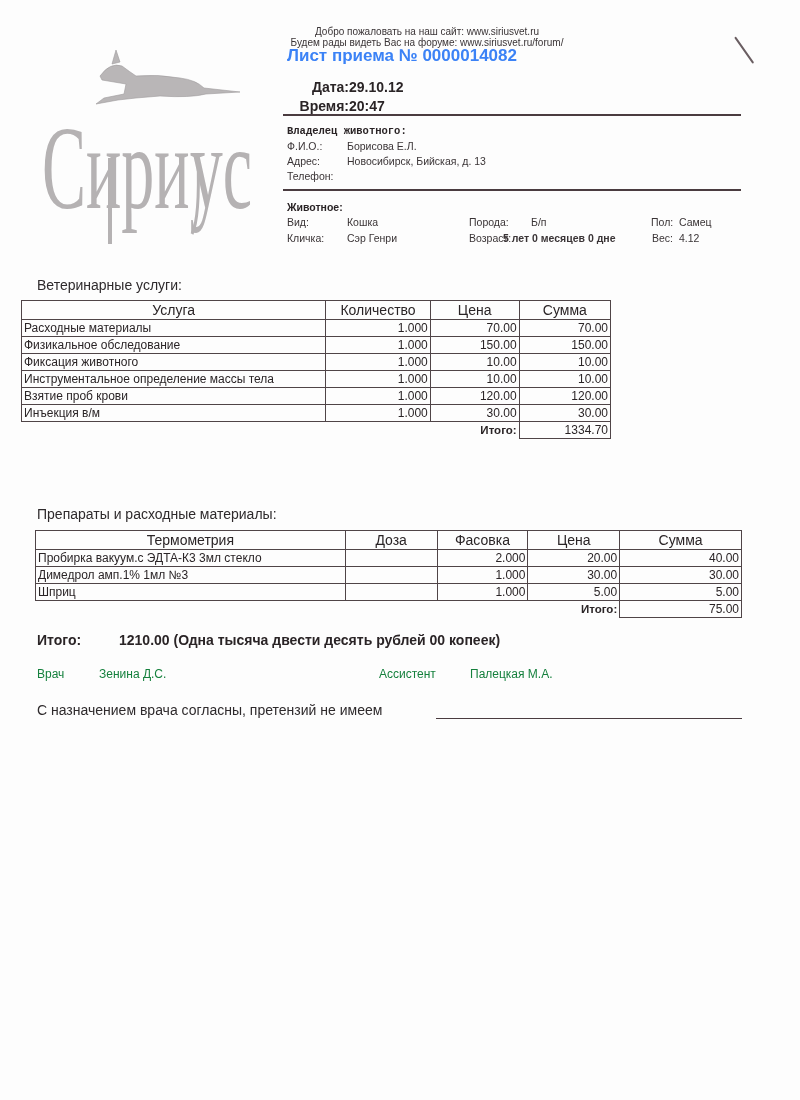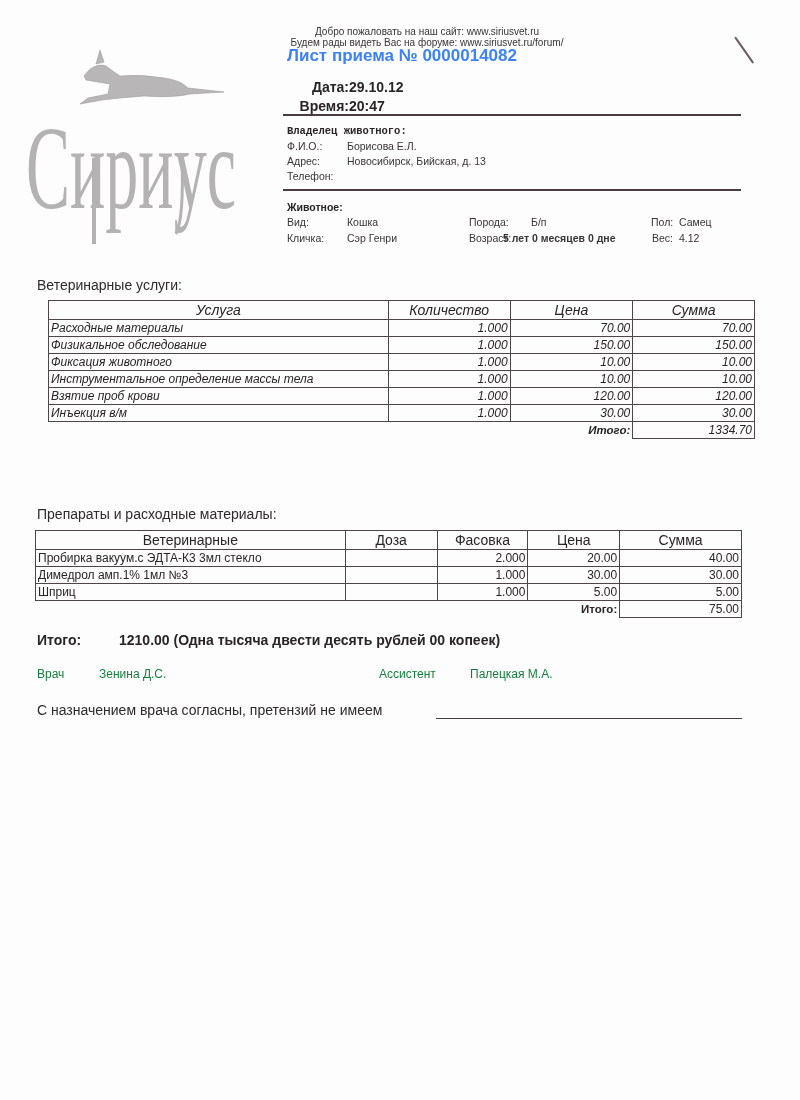--- a/index.html
+++ b/index.html
@@ -9,21 +9,21 @@
       font-family: "Liberation Sans", sans-serif;
     }
     .abs { position: absolute; }
     .site-info { left: 262px; width: 330px; text-align: center; font-size: 10px; line-height: 11px; color: #3a3436; }
     .doc-title { left: 287px; top: 46px; font-size: 17px; font-weight: bold; color: #3b82f6; }
     .dt-row { left: 287px; font-size: 14px; font-weight: bold; text-align: right; }
     .dt-row .lbl { display: inline-block; width: 62px; }
     .rule { left: 283px; width: 458px; height: 2px; background: #4a3c40; }
     .sec-head { font-size: 10.5px; font-weight: bold; left: 287px; }
     .kv { font-size: 10.5px; color: #3a3436; }
-    .logo-wrap { left: 24px; top: 48px; width: 220px; height: 200px; text-decoration: underline; }
+    .logo-wrap { left: 40px; top: 48px; width: 220px; height: 200px; text-decoration: underline; }
     .section-title { left: 37px; font-size: 14px; color: #2e2a2c; }
     table.grid { position: absolute; border-collapse: collapse; font-size: 12px; }
     table.grid td, table.grid th { border: 1px solid #4f4447; padding: 0 2px; height: 16px; line-height: 15px; white-space: nowrap; overflow: hidden; }
     table.grid th { font-weight: normal; font-size: 14px; height: 18px; text-align: center; }
     table.grid td.num { text-align: right; }
     table.grid td.noborder { border: none; }
     table.grid td.total-lbl { border: none; text-align: right; font-weight: bold; font-size: 11.5px; }
     .grand { left: 37px; top: 632px; font-size: 14px; font-weight: bold; }
     .grand .lbl { display: inline-block; width: 82px; }
     .sig { top: 667px; font-size: 12px; color: #15803d; }
@@ -77,21 +77,21 @@
 <div class="abs kv" style="left:651px; top:216px;">Пол:</div>
 <div class="abs kv" style="left:679px; top:216px;">Самец</div>
 <div class="abs kv" style="left:287px; top:232px;">Кличка:</div>
 <div class="abs kv" style="left:347px; top:232px;">Сэр Генри</div>
 <div class="abs kv" style="left:469px; top:232px;">Возраст:</div>
 <div class="abs kv" style="left:503px; top:232px;font-weight:bold;">5 лет 0 месяцев 0 дне</div>
 <div class="abs kv" style="left:652px; top:232px;">Вес:</div>
 <div class="abs kv" style="left:679px; top:232px;">4.12</div>
 
 <div class="abs section-title" style="top:277px;">Ветеринарные услуги:</div>
-<table class="grid" style="left:48px; top:300px; width:707px;font-style:italic;">
+<table class="grid" style="left:21px; top:300px; width:590px;">
   <colgroup>
       <col style="width:340px">
       <col style="width:122px">
       <col style="width:123px">
       <col style="width:122px">
     </colgroup>
   <thead>
     <tr>
       <th>Услуга</th>
       <th>Количество</th>
@@ -148,21 +148,21 @@
 <table class="grid" style="left:35px; top:530px; width:707px;">
   <colgroup>
       <col style="width:310px">
       <col style="width:92px">
       <col style="width:91px">
       <col style="width:92px">
       <col style="width:122px">
     </colgroup>
   <thead>
     <tr>
-      <th>Ветеринарные</th>
+      <th>Термометрия</th>
       <th>Доза</th>
       <th>Фасовка</th>
       <th>Цена</th>
       <th>Сумма</th>
     </tr>
   </thead>
   <tbody id="materials-body">
       <tr>
         <td>Пробирка вакуум.с ЭДТА-К3 3мл стекло</td>
         <td></td>

